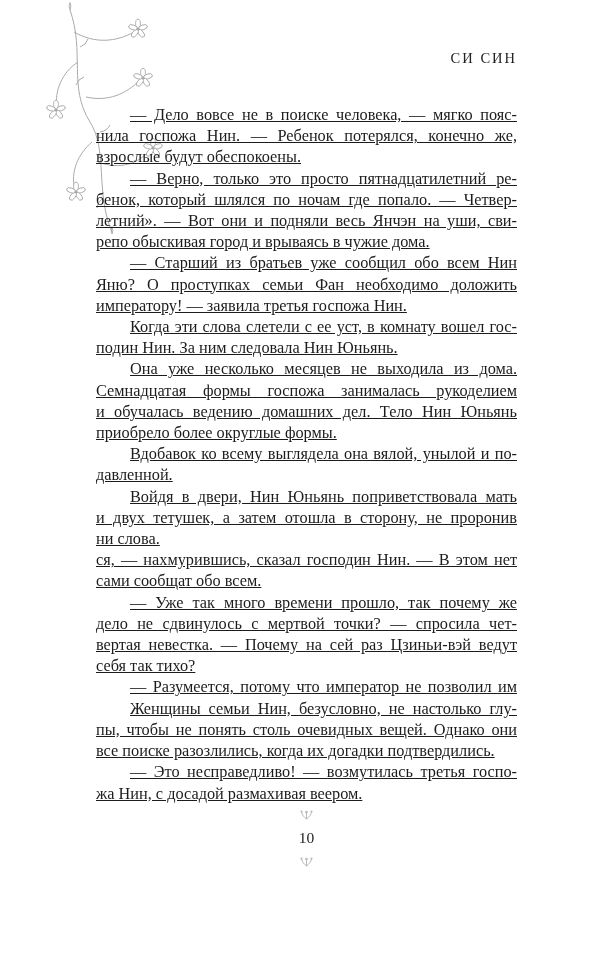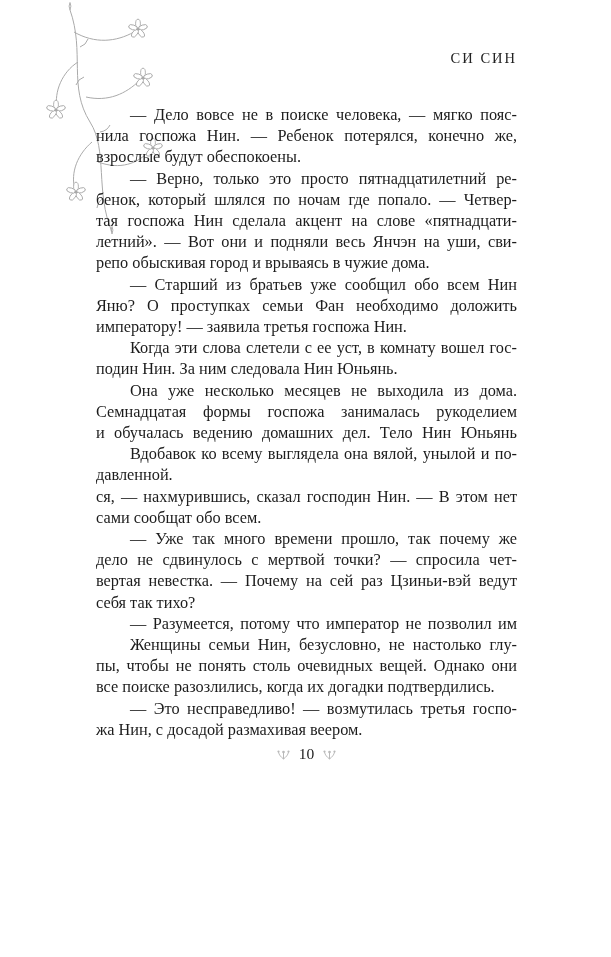--- a/index.html
+++ b/index.html
@@ -33,35 +33,37 @@
     margin-top: 50px;
     text-align: right;
     font-size: 14.5px;
     letter-spacing: 2px;
     color: #222222;
   }
   .body-text {
     margin-top: 37px;
     font-size: 16.3px;
     line-height: 21.2px;
+    text-decoration: underline;
   }
   .paragraph { margin: 0; }
   .line {
     text-align: justify;
     text-align-last: left;
     white-space: normal;
   }
   .line.just { text-align-last: justify; }
   .line.first { text-indent: 34px; }
   .footer {
     margin-top: 5px;
     display: flex;
     align-items: center;
     justify-content: center;
     gap: 9px;
+    flex-direction: column;
   }
   .pagenum {
     font-size: 15.5px;
     color: #1c1c1c;
   }
   .orn { opacity: 0.8; }
 </style>
 </head>
 <body>
 
@@ -110,41 +112,46 @@
 
     <div class="body-text">
         <div class="paragraph">
           <div class="line first just">— Дело вовсе не в поиске человека, — мягко пояс-</div>
           <div class="line just">нила госпожа Нин. — Ребенок потерялся, конечно же,</div>
           <div class="line last">взрослые будут обеспокоены.</div>
         </div>
         <div class="paragraph">
           <div class="line first just">— Верно, только это просто пятнадцатилетний ре-</div>
           <div class="line just">бенок, который шлялся по ночам где попало. — Четвер-</div>
-          <div class="line just">тая госпожа Нин сделала акцент на слове «пятнадцати-</div>
           <div class="line just">летний». — Вот они и подняли весь Янчэн на уши, сви-</div>
           <div class="line last">репо обыскивая город и врываясь в чужие дома.</div>
         </div>
         <div class="paragraph">
           <div class="line first just">— Старший из братьев уже сообщил обо всем Нин</div>
           <div class="line just">Яню? О проступках семьи Фан необходимо доложить</div>
           <div class="line last">императору! — заявила третья госпожа Нин.</div>
         </div>
         <div class="paragraph">
           <div class="line first just">Когда эти слова слетели с ее уст, в комнату вошел гос-</div>
           <div class="line last">подин Нин. За ним следовала Нин Юньянь.</div>
         </div>
         <div class="paragraph">
           <div class="line first just">Она уже несколько месяцев не выходила из дома.</div>
           <div class="line just">Семнадцатая формы госпожа занималась рукоделием</div>
           <div class="line just">и обучалась ведению домашних дел. Тело Нин Юньянь</div>
+          <div class="line last">приобрело более округлые формы.</div>
         </div>
         <div class="paragraph">
           <div class="line first just">Вдобавок ко всему выглядела она вялой, унылой и по-</div>
           <div class="line last">давленной.</div>
+        </div>
+        <div class="paragraph">
+          <div class="line first just">Войдя в двери, Нин Юньянь поприветствовала мать</div>
+          <div class="line just">и двух тетушек, а затем отошла в сторону, не проронив</div>
+          <div class="line last">ни слова.</div>
         </div>
         <div class="paragraph">
           <div class="line just">ся, — нахмурившись, сказал господин Нин. — В этом нет</div>
           <div class="line last">сами сообщат обо всем.</div>
         </div>
         <div class="paragraph">
           <div class="line first just">— Уже так много времени прошло, так почему же</div>
           <div class="line just">дело не сдвинулось с мертвой точки? — спросила чет-</div>
           <div class="line just">вертая невестка. — Почему на сей раз Цзиньи-вэй ведут</div>
           <div class="line last">себя так тихо?</div>

